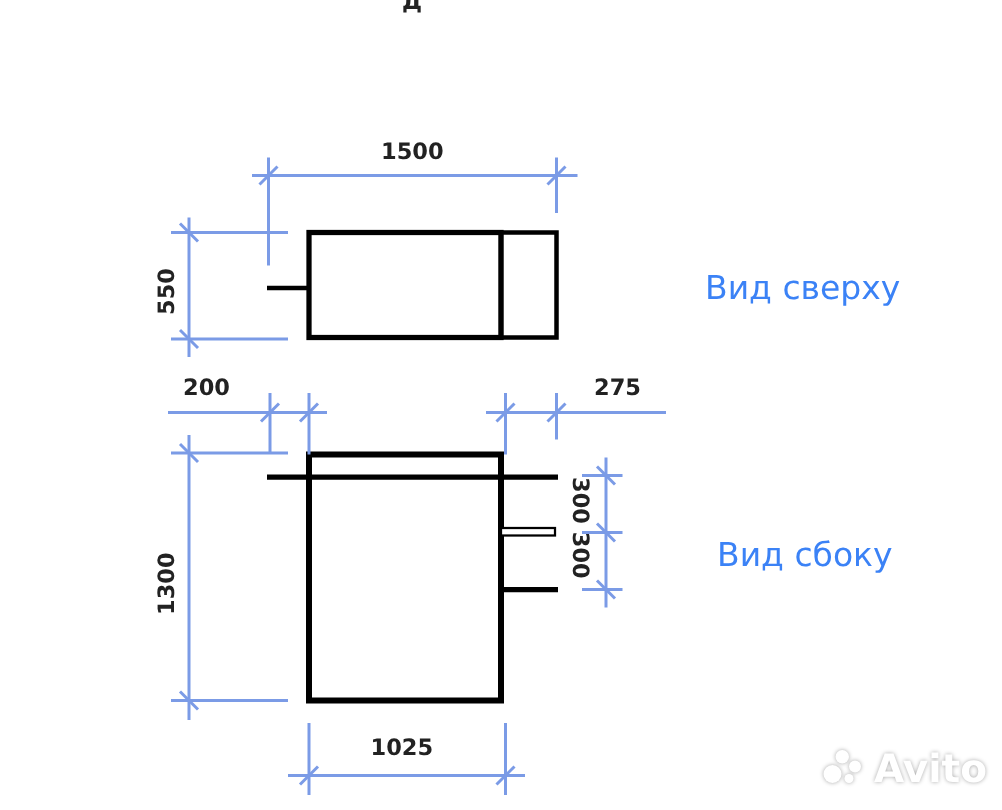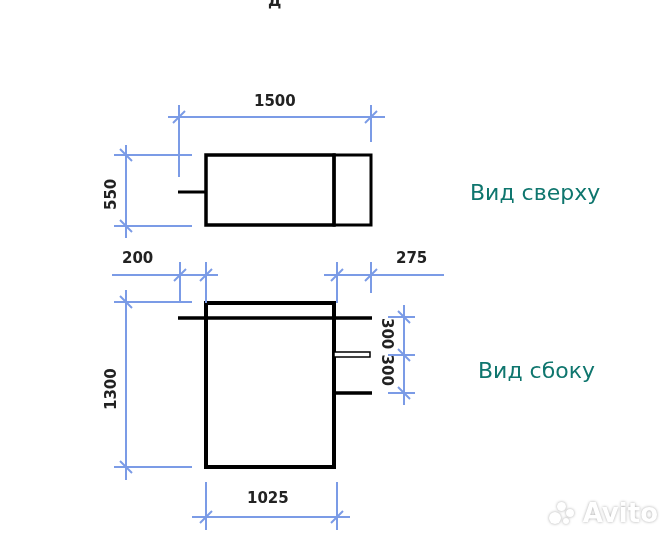--- a/index.html
+++ b/index.html
@@ -1,23 +1,23 @@
 <!DOCTYPE html>
 <html><head>
   <meta charset="utf-8">
   <style>
     html, body { margin: 0; padding: 0; background: #ffffff; }
     body { width: 668px; height: 540px; position: relative; overflow: hidden;
            font-family: "DejaVu Sans", sans-serif; }
     #drawing { position: absolute; left: 0; top: 0; width: 668px; height: 540px; }
     .dim-text { font-family: "DejaVu Sans", sans-serif; font-weight: bold; font-size: 15px; fill: #222222; }
-    .view-label { position: absolute; font-family: "DejaVu Sans", sans-serif; font-size: 22px; color: #0f766e; text-align: right; }
+    .view-label { position: absolute; font-family: "DejaVu Sans", sans-serif; font-size: 22px; color: #3b82f6; text-align: right; }
     .watermark { position: absolute; right: 10px; bottom: 12px; font-family: "DejaVu Sans", sans-serif;
                  font-size: 26px; font-weight: bold; color: #ffffff;
-                 text-shadow: 0 0 3px rgba(0,0,0,0.35); display: flex; align-items: center; gap: 4px; }
+                 text-shadow: 0 0 3px rgba(0,0,0,0.35); display: flex; align-items: flex-start; gap: 4px; }
     .wm-dots { position: relative; width: 30px; height: 26px; }
     .wm-dots span { position: absolute; border-radius: 50%; background: #ffffff; box-shadow: 0 0 3px rgba(0,0,0,0.35); }
   </style>
 </head>
 <body>
 
 <svg id="drawing" viewBox="0 0 668 540" xmlns="http://www.w3.org/2000/svg">
 
   <text x="268" y="6" class="dim-text" font-size="20">Д</text>
 

